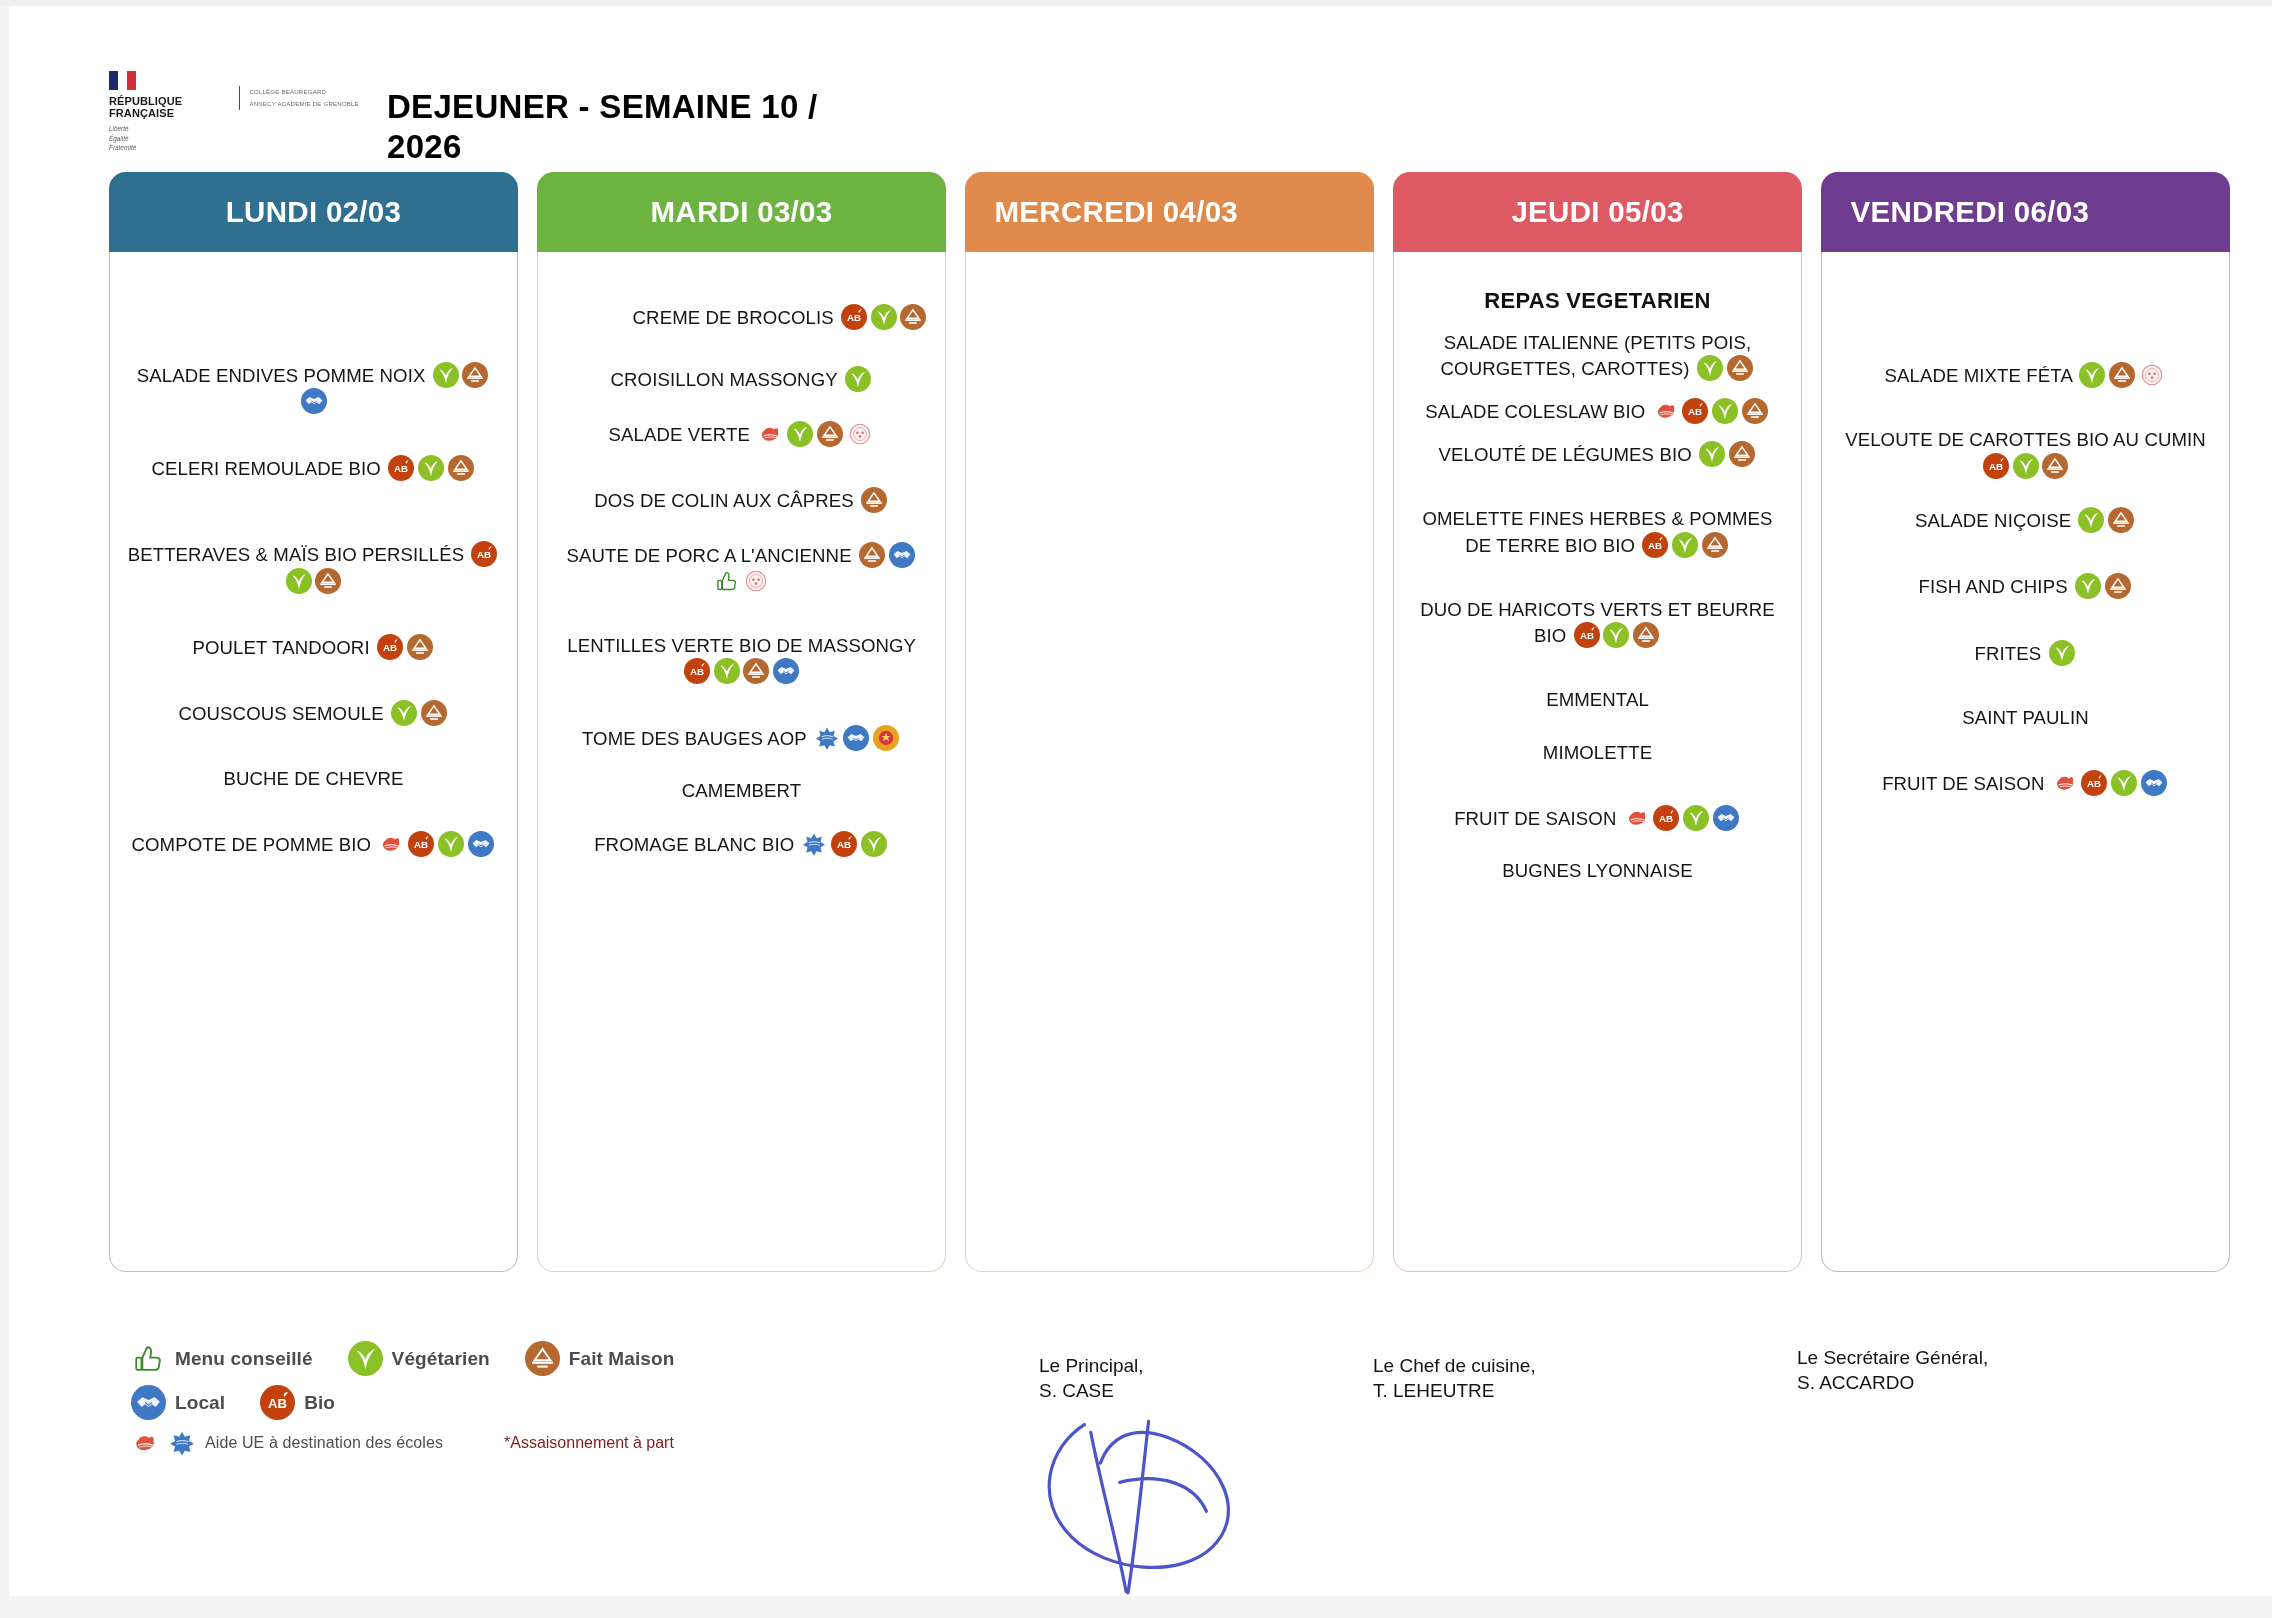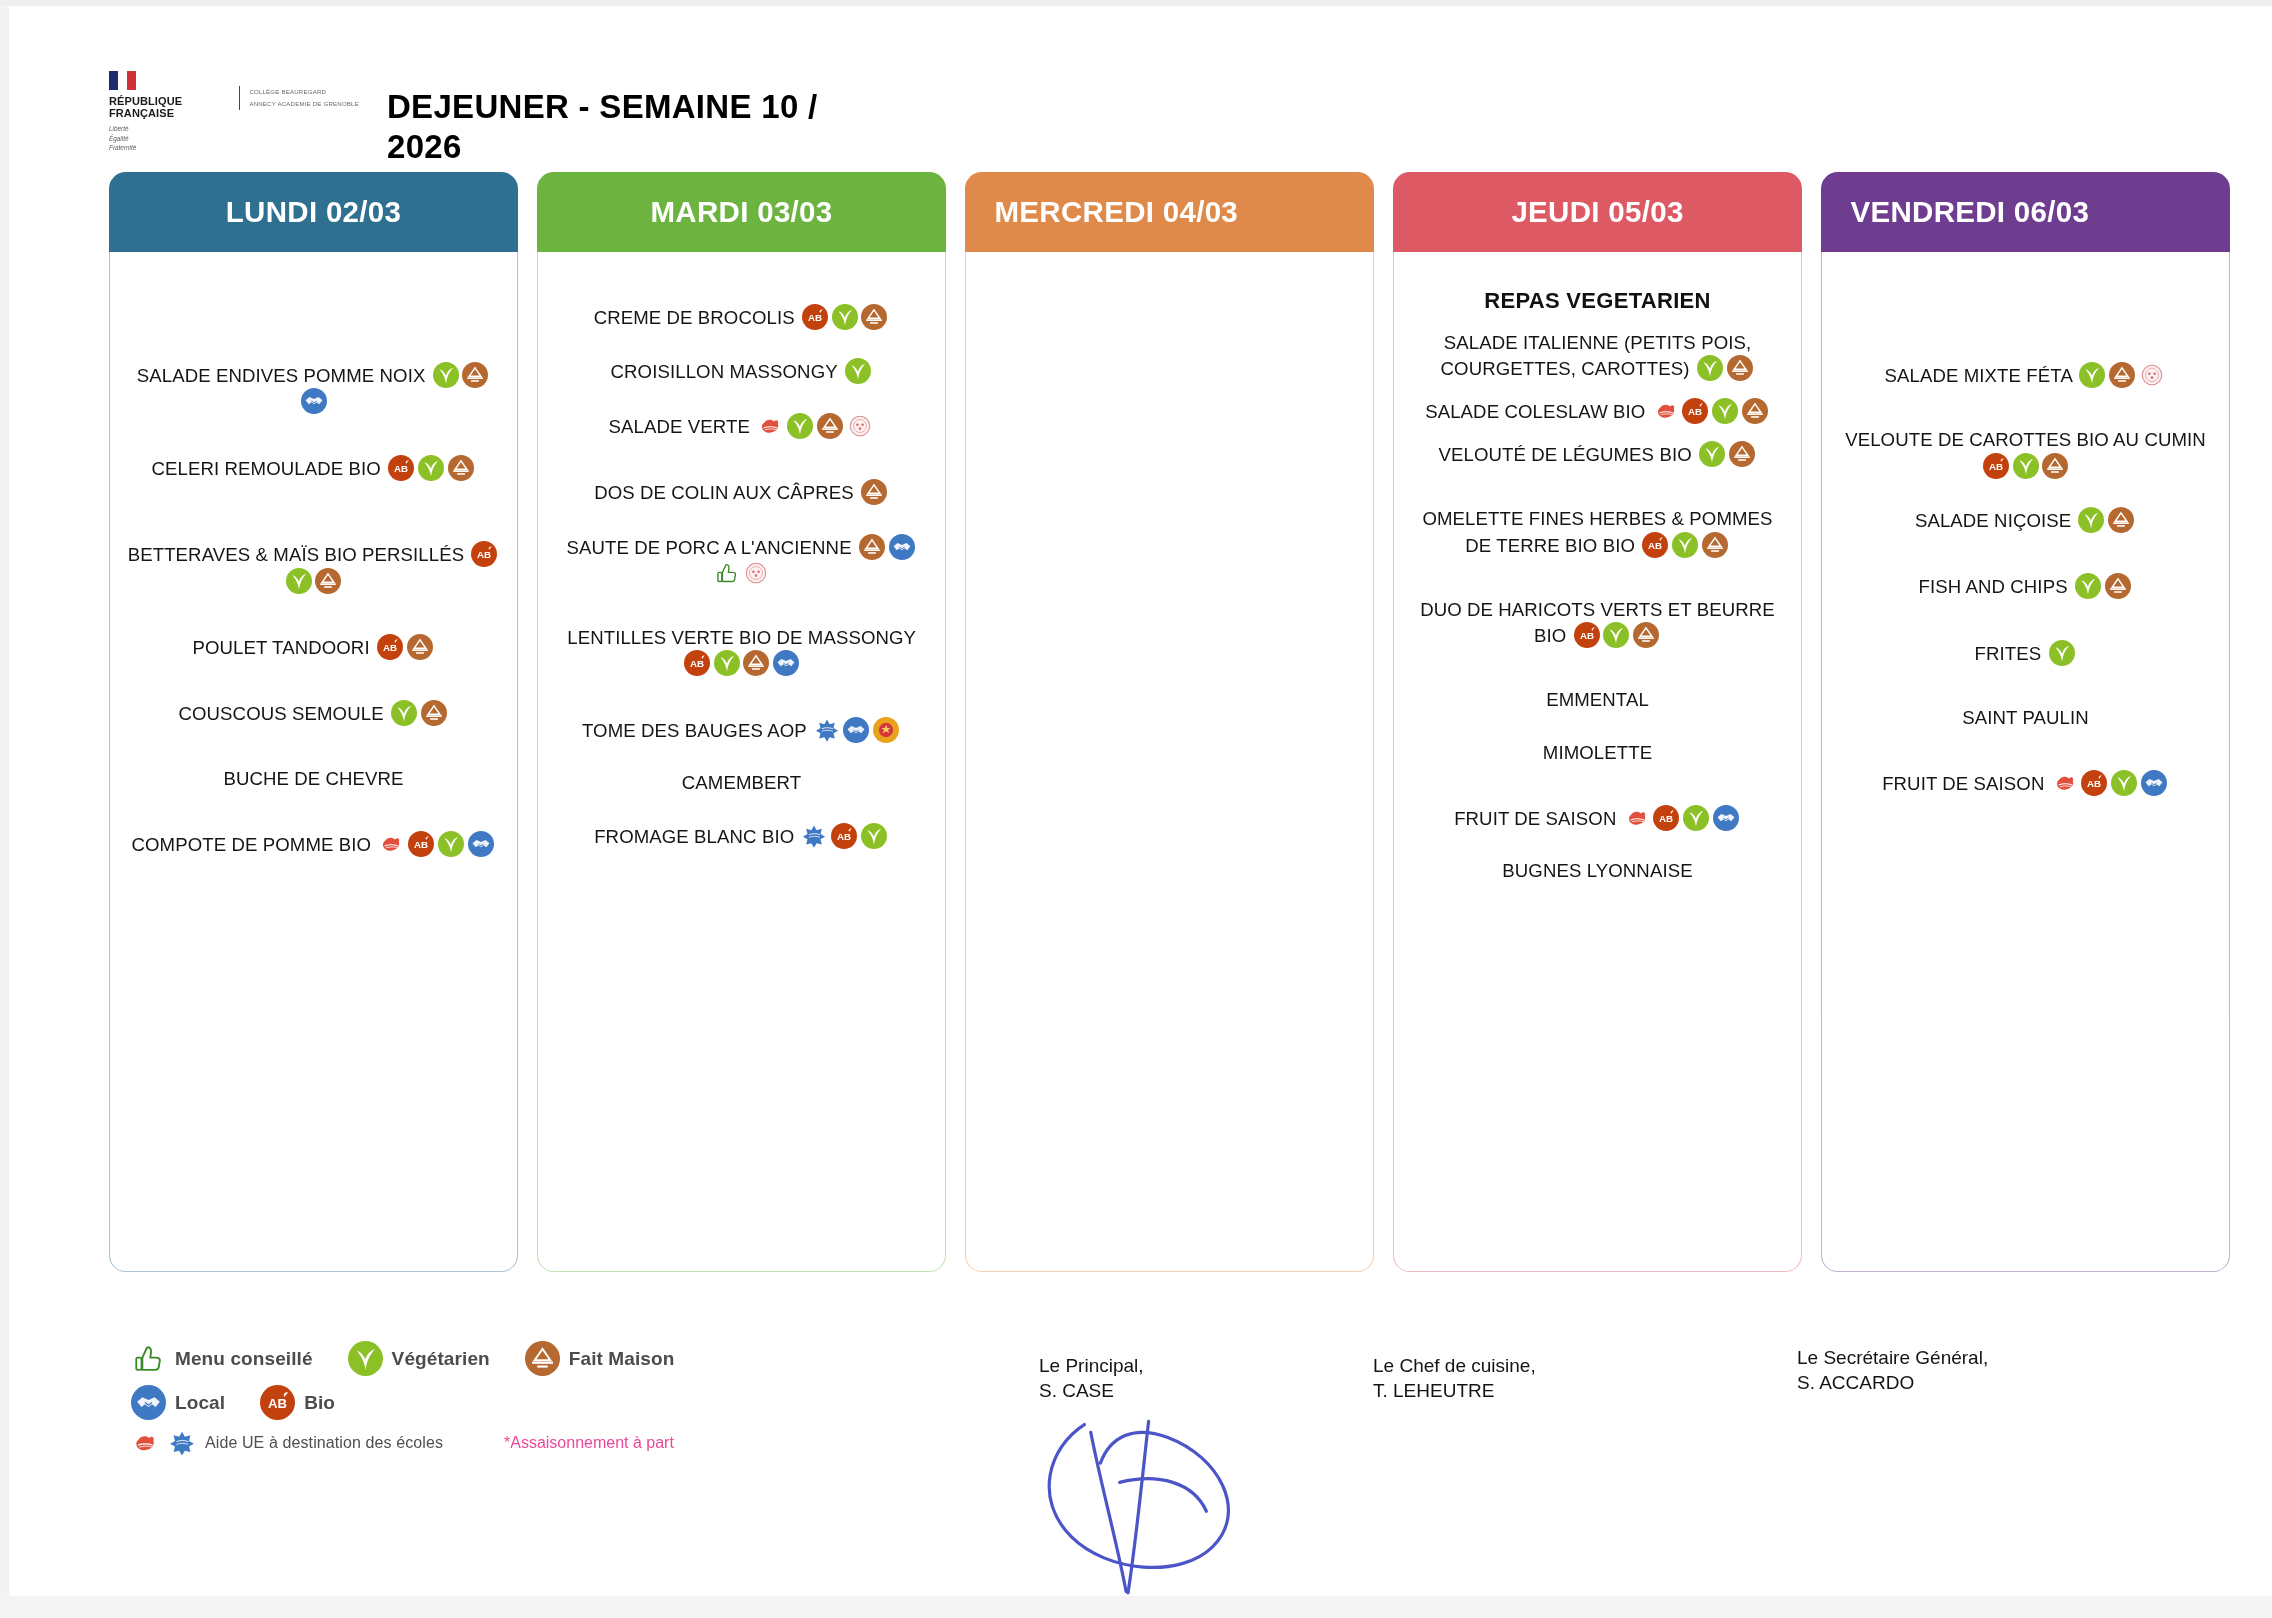--- a/index.html
+++ b/index.html
@@ -81,21 +81,21 @@
   .ic.aop{background:#e8a21c;}
 
   
   .legend{position:absolute;left:131px;top:1341px;width:911px;}
   .legend-row{display:flex;align-items:center;margin-bottom:9px;}
   .legend-item{display:flex;align-items:center;margin-right:35px;}
   .legend-item .ic{width:35px;height:35px;vertical-align:middle;margin:0 9px 0 0;}
   .legend-item .txt{font-size:19px;color:#4c4c4c;font-weight:bold;letter-spacing:0.1px;}
   .legend-row.small .legend-item .ic{width:28px;height:28px;}
   .legend-row.small .legend-item .txt{font-size:16px;font-weight:normal;color:#4f4f4f;}
-  .legend-note{font-size:16px;color:#ec4899;margin-left:26px;}
+  .legend-note{font-size:16px;color:#7f1d1d;margin-left:26px;}
 
   
   .sig{position:absolute;font-size:19px;line-height:1.3;color:#141414;}
   .sig-principal{left:1039px;top:1354px;}
   .sig-chef{left:1373px;top:1354px;}
   .sig-sg{left:1797px;top:1346px;}
   .signature-mark{position:absolute;left:988px;top:1386px;width:334px;height:212px;pointer-events:none;}
 </style>
 </head>
 <body>
@@ -198,21 +198,21 @@
         </div>
       </div>
     </div>
     <div class="day-col">
       <div class="day-head center" style="background: rgb(108, 179, 63);">
         <span>MARDI 03/03</span>
       </div>
       <div class="day-body" style="border-color: rgba(108, 179, 63, 0.4);">
         <div style="height: 38px;"></div>
         <div class="dish-list">
-          <div class="dish" style="margin-bottom: 28px;"><span class="label">CREME DE BROCOLIS</span><span class="icons"> <span class="ic bio"><svg viewBox="0 0 40 40">
+          <div class="dish" style="margin-bottom: 36px; text-align: right;"><span class="label">CREME DE BROCOLIS</span><span class="icons"> <span class="ic bio"><svg viewBox="0 0 40 40">
                   <text x="20" y="26" font-family="Liberation Sans, sans-serif" font-size="15" font-weight="bold" fill="#ffffff" text-anchor="middle">AB</text>
                   <path d="M27 11 C29 8, 31 8, 32 9 C30 10, 29 12, 28 14 Z" fill="#ffffff"></path>
                 </svg></span><span class="ic veg"><svg viewBox="0 0 40 40">
                   <path d="M10 11 C16 18, 19 25, 20 33 C21 24, 25 15, 31 9 C25 11, 21 16, 20 21 C18 16, 14 12, 10 11 Z" fill="#ffffff"></path>
                 </svg></span><span class="ic maison"><svg viewBox="0 0 40 40">
                   <path d="M20 9 L29 22 L11 22 Z" fill="none" stroke="#ffffff" stroke-width="2.2"></path>
                   <rect x="8" y="23.5" width="24" height="2.6" fill="#ffffff"></rect>
                   <rect x="14" y="28" width="12" height="2.4" fill="#ffffff"></rect>
                 </svg></span></span></div>
           <div class="dish" style="margin-bottom: 28px;"><span class="label">CROISILLON MASSONGY</span><span class="icons"> <span class="ic veg"><svg viewBox="0 0 40 40">

